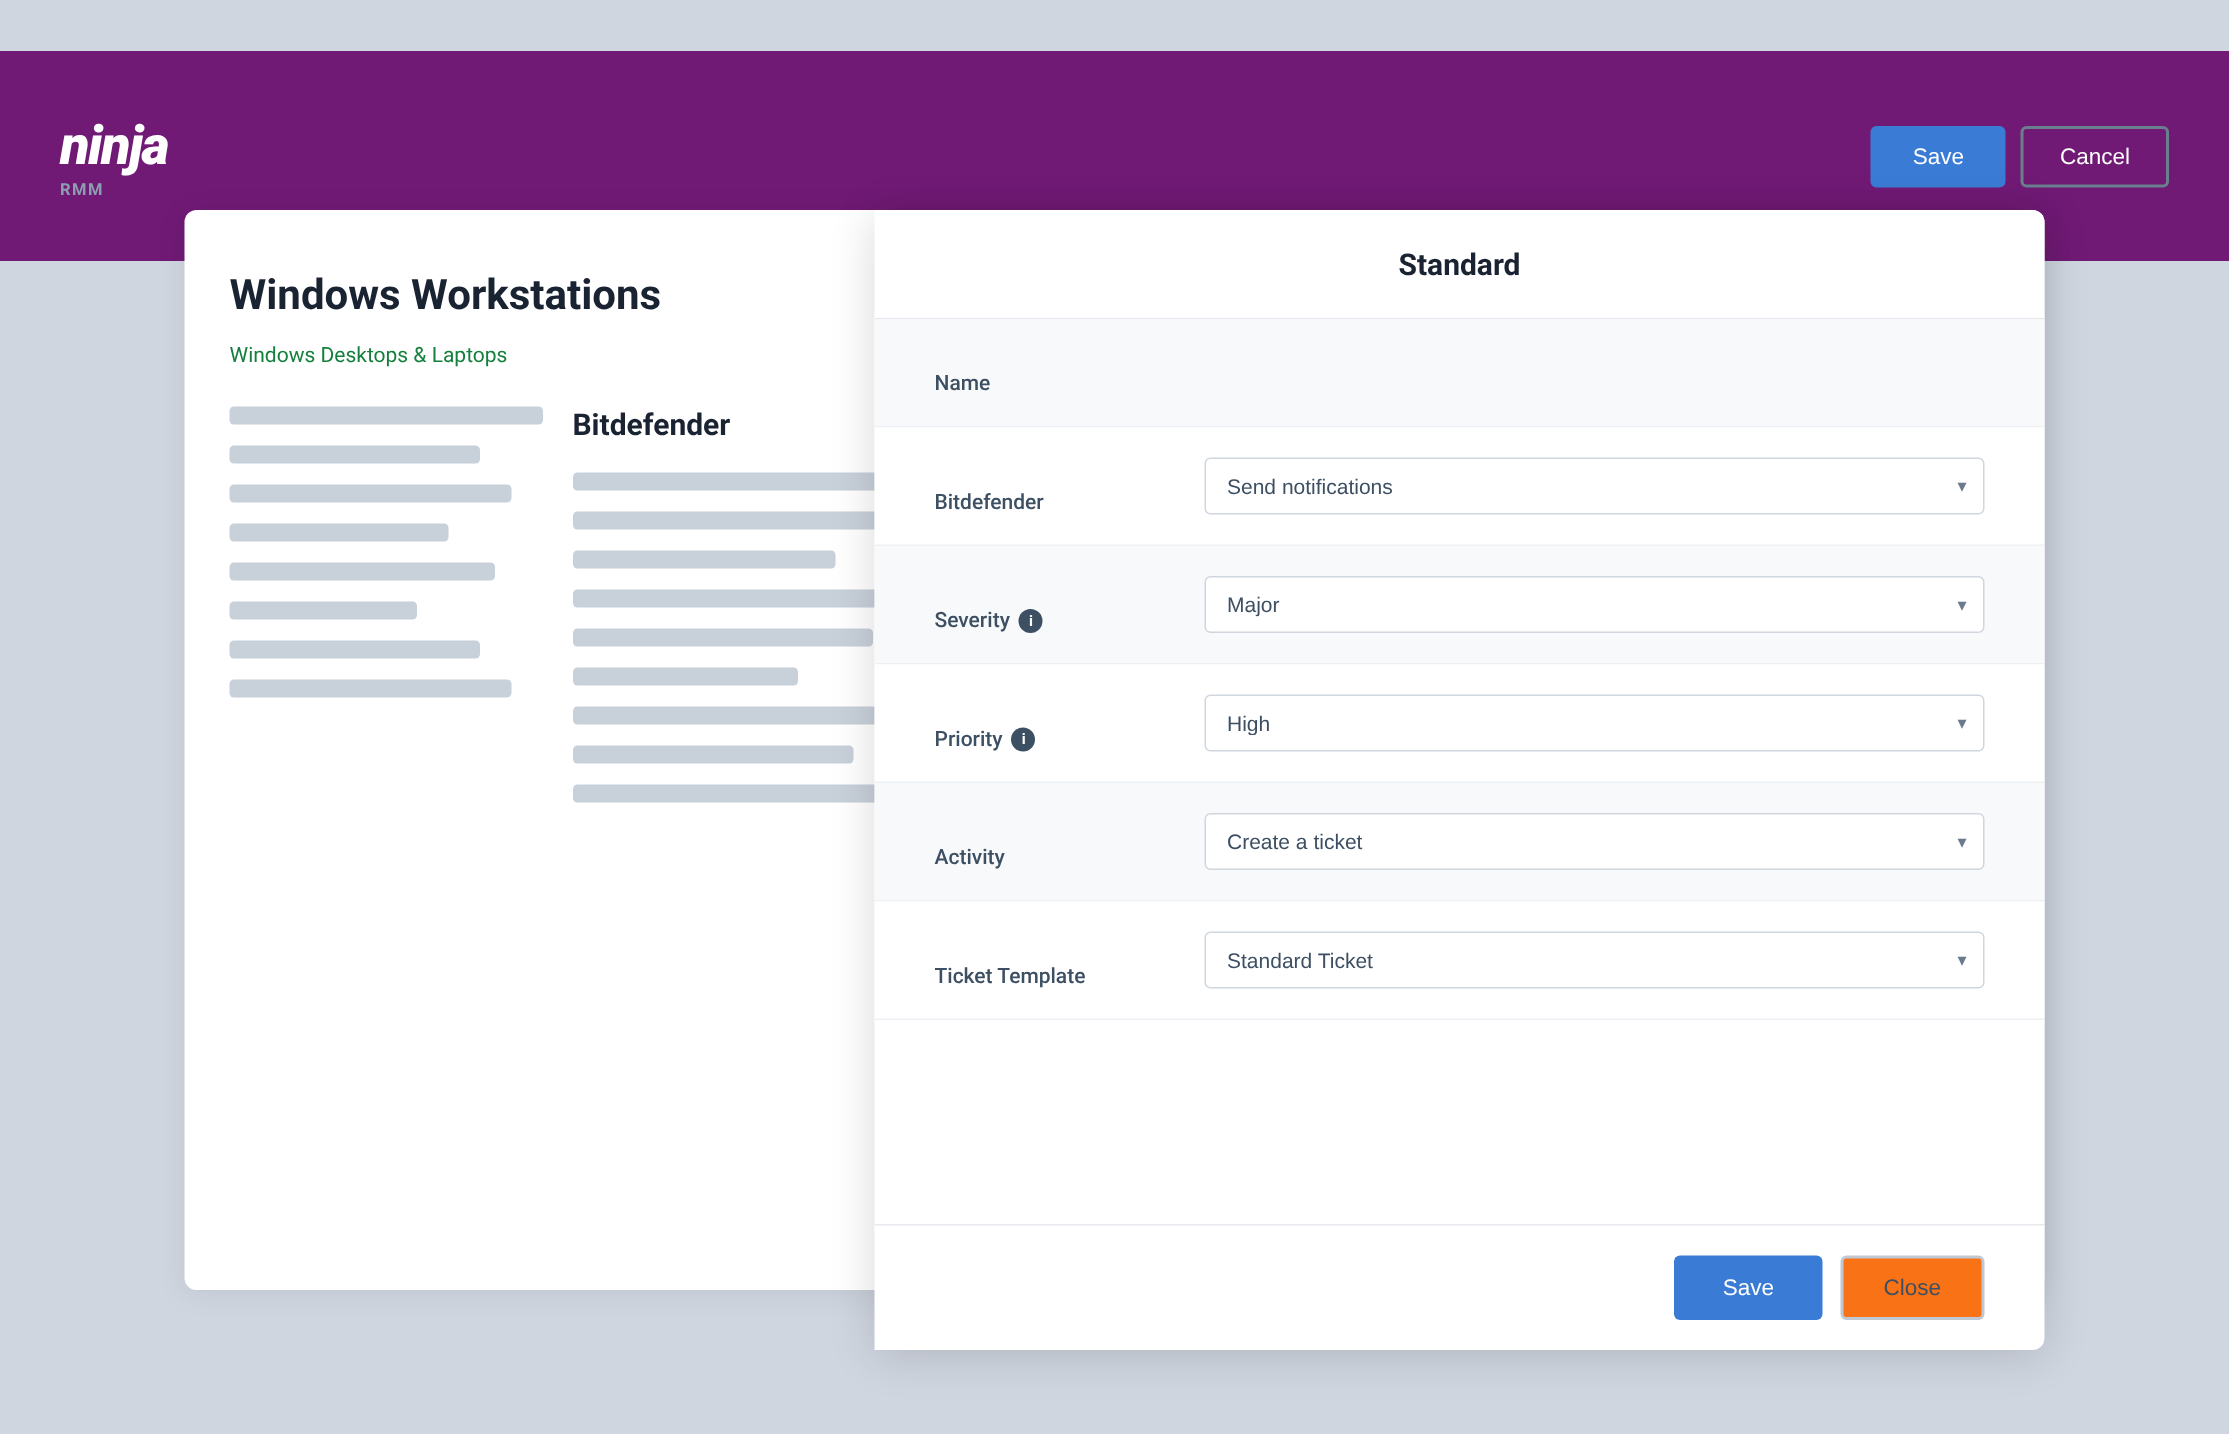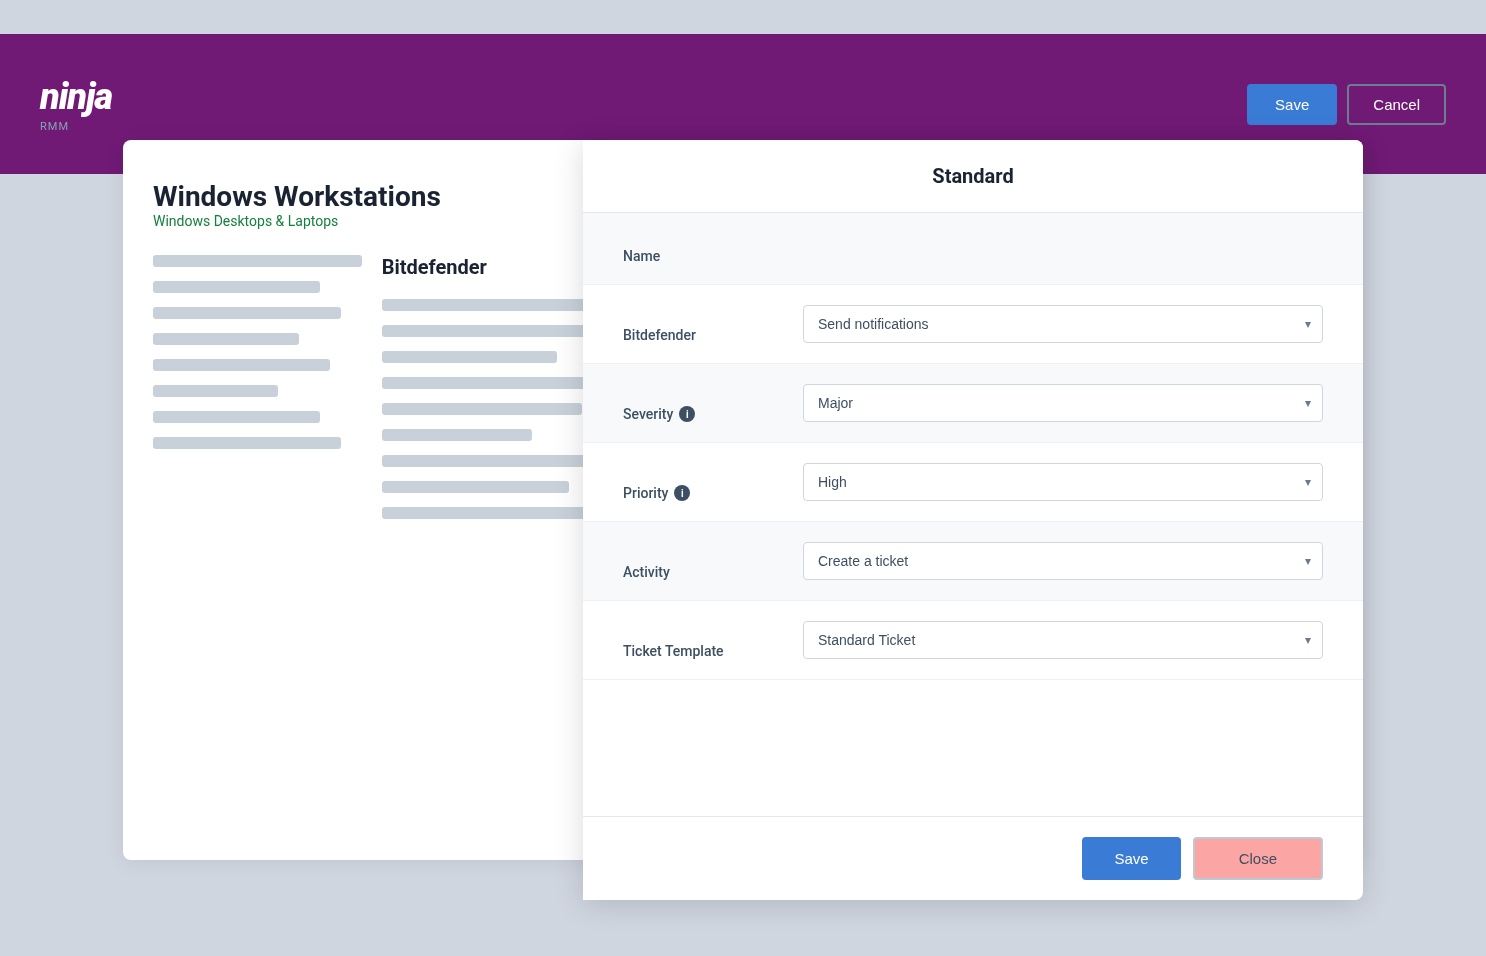--- a/index.html
+++ b/index.html
@@ -32,20 +32,21 @@
       font-weight: 900;
       color: white;
       font-style: italic;
       letter-spacing: -1px;
     }
     .logo-sub {
       font-size: 11px;
       color: #8aa0b0;
       margin-top: 2px;
       letter-spacing: 1px;
+      font-weight: bold;
     }
     .topbar-actions {
       display: flex;
       gap: 10px;
     }
     .btn-primary {
       background: #3a7bd5;
       color: white;
       border: none;
       padding: 10px 28px;
@@ -69,21 +70,21 @@
     .left-panel {
       width: 540px;
       padding: 40px 30px;
       border-right: 1px solid #e5e9ee;
       flex-shrink: 0;
     }
     .page-title {
       font-size: 28px;
       font-weight: 700;
       color: #1a2332;
-      margin-bottom: 0;
+      margin-bottom: 16px;
     }
     .page-subtitle {
       font-size: 14px;
       color: #15803d;
       margin-bottom: 26px;
     }
     .left-content {
       display: flex;
       gap: 20px;
     }
@@ -217,24 +218,24 @@
       background: #3a7bd5;
       color: white;
       border: none;
       padding: 11px 32px;
       border-radius: 4px;
       font-size: 15px;
       font-weight: 500;
       cursor: pointer;
     }
     .btn-close {
-      background: #fca5a5;
+      background: #f97316;
       color: #3d4f62;
       border: 2px solid #c0c8d4;
-      padding: 11px 44px;
+      padding: 11px 27px;
       border-radius: 4px;
       font-size: 15px;
       font-weight: 500;
       cursor: pointer;
     }
   </style>
 </head>
 <body>
 
 <div class="topbar">

